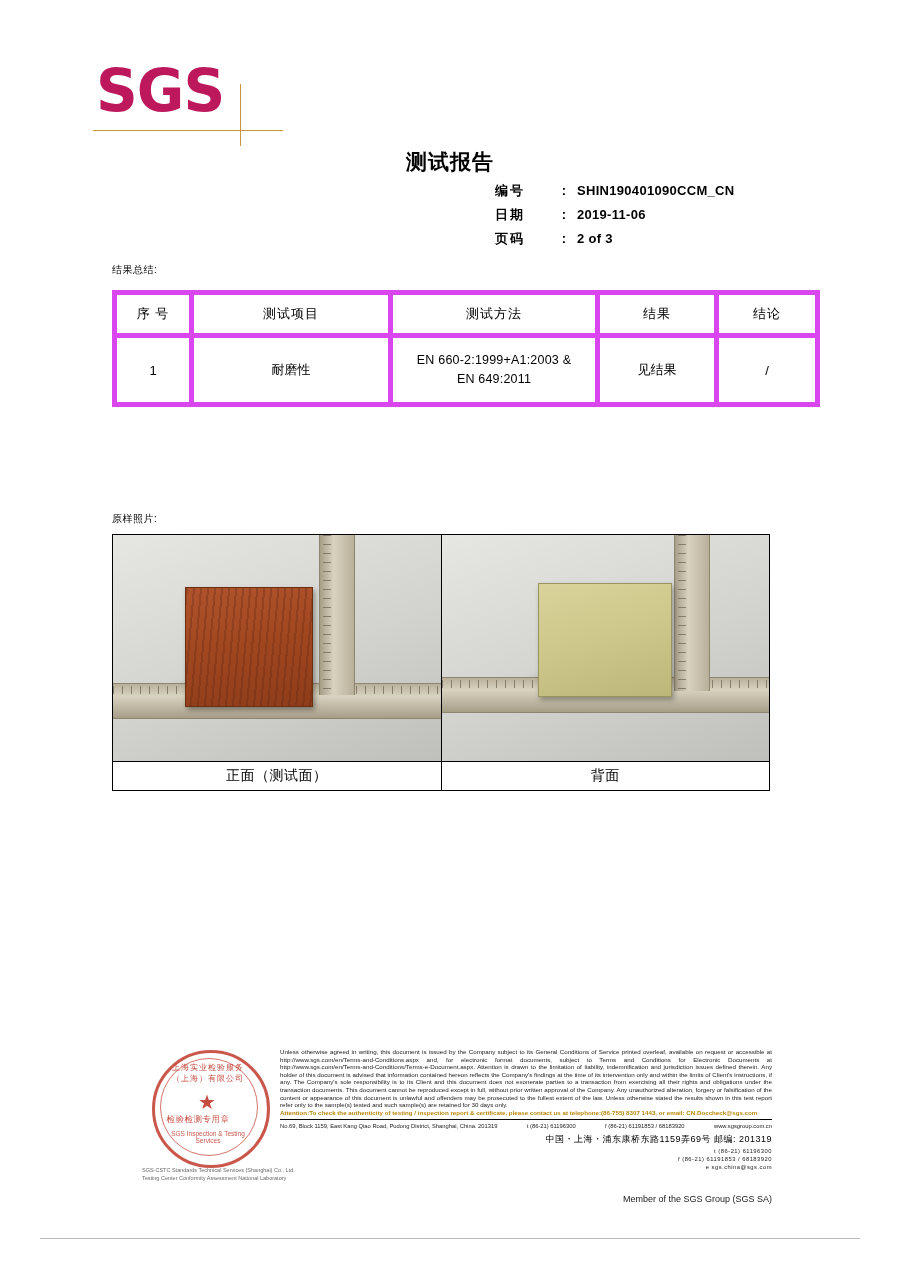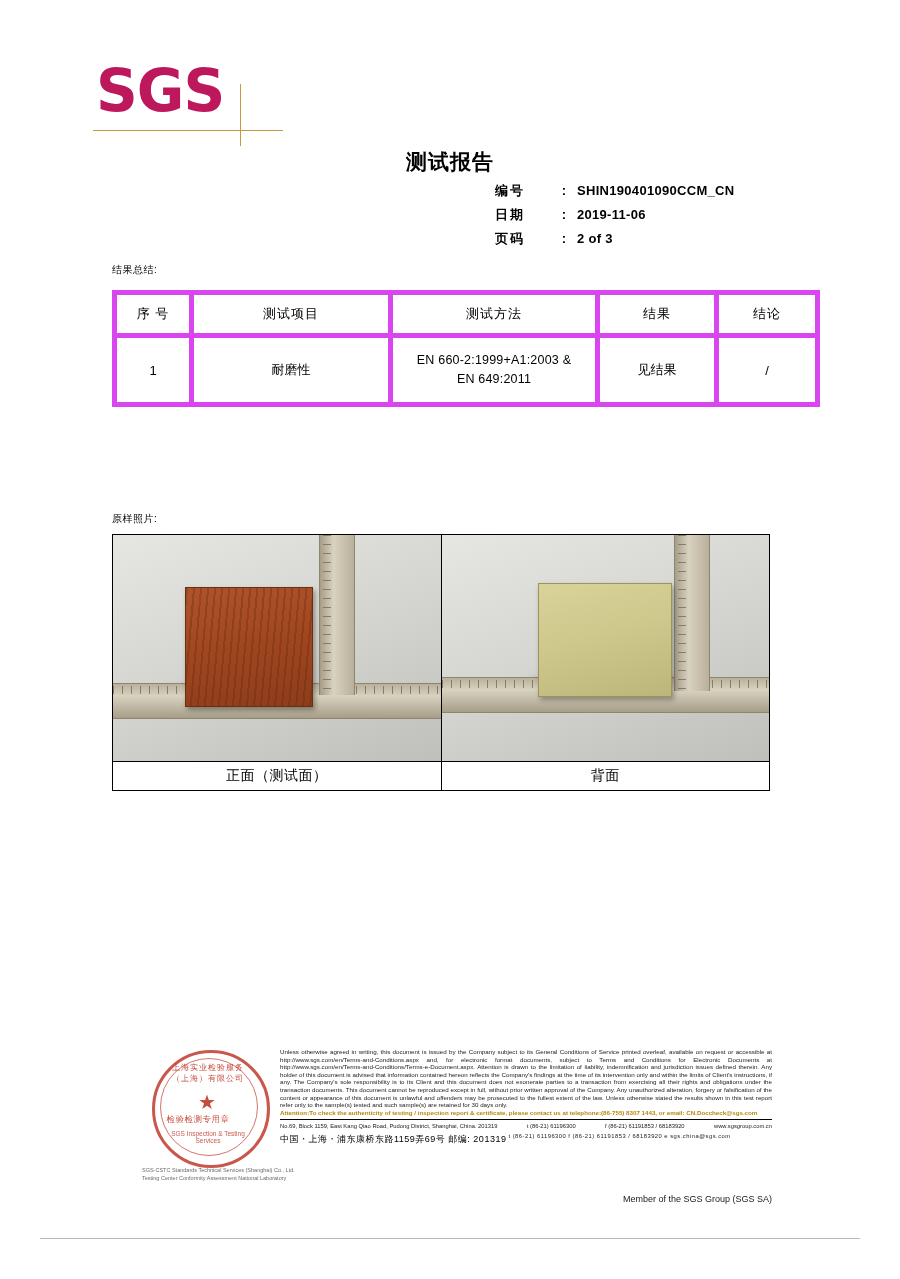--- a/index.html
+++ b/index.html
@@ -351,22 +351,23 @@
     color: #1a1a1a;
   }
   .addr-row span { white-space: nowrap; }
   .addr-cn {
     margin-top: 2px;
     font-size: 9px;
     letter-spacing: .5px;
   }
   .addr-cn-row {
     display: flex;
-    align-items: flex-start;
+    align-items: flex-end;
     gap: 2px;
+    flex-direction: column;
   }
   .addr-cn-small {
     font-size: 5.8px;
     color: #1a1a1a;
   }
   .member {
     position: absolute;
     right: 0;
     top: 152px;
     font-size: 9px;

